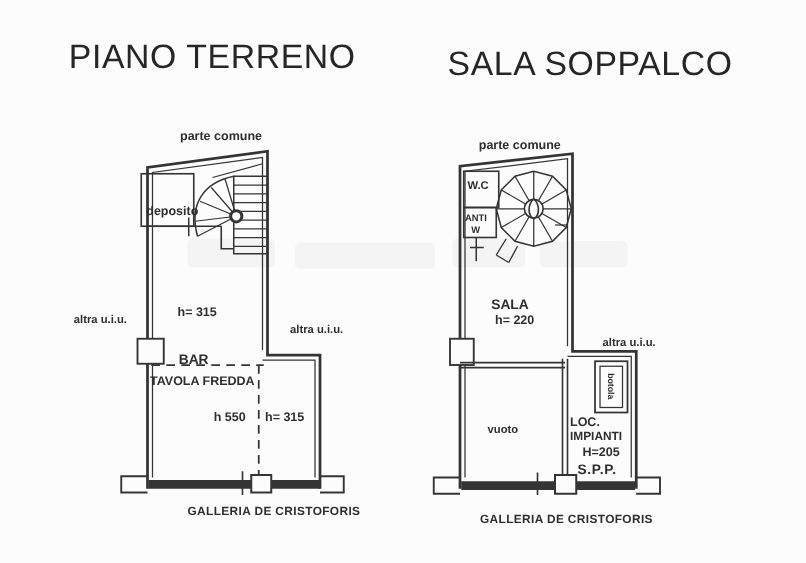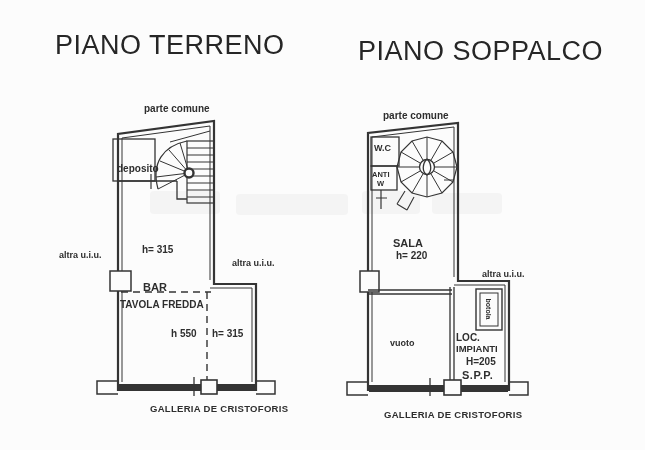--- a/index.html
+++ b/index.html
@@ -26,21 +26,21 @@
     white-space:pre;
   }
   .wm{fill:#efefef;opacity:.6;}
 </style>
 </head>
 <body>
 
 <div class="page">
 
   <div class="title" style="left:55px;top:30px">PIANO TERRENO</div>
-  <div class="title" style="left:358px;top:36px">PIANO SOPPALCO</div>
+  <div class="title" style="left:358px;top:36px">SALA SOPPALCO</div>
 
   <svg width="645" height="450" viewBox="0 0 645 450">
 
     <g>
       <rect class="wm" x="150" y="191" width="70" height="23" rx="4"></rect>
       <rect class="wm" x="236" y="194" width="112" height="21" rx="4"></rect>
       <rect class="wm" x="362" y="191" width="58" height="23" rx="4"></rect>
       <rect class="wm" x="432" y="193" width="70" height="21" rx="4"></rect>
     </g>
 

